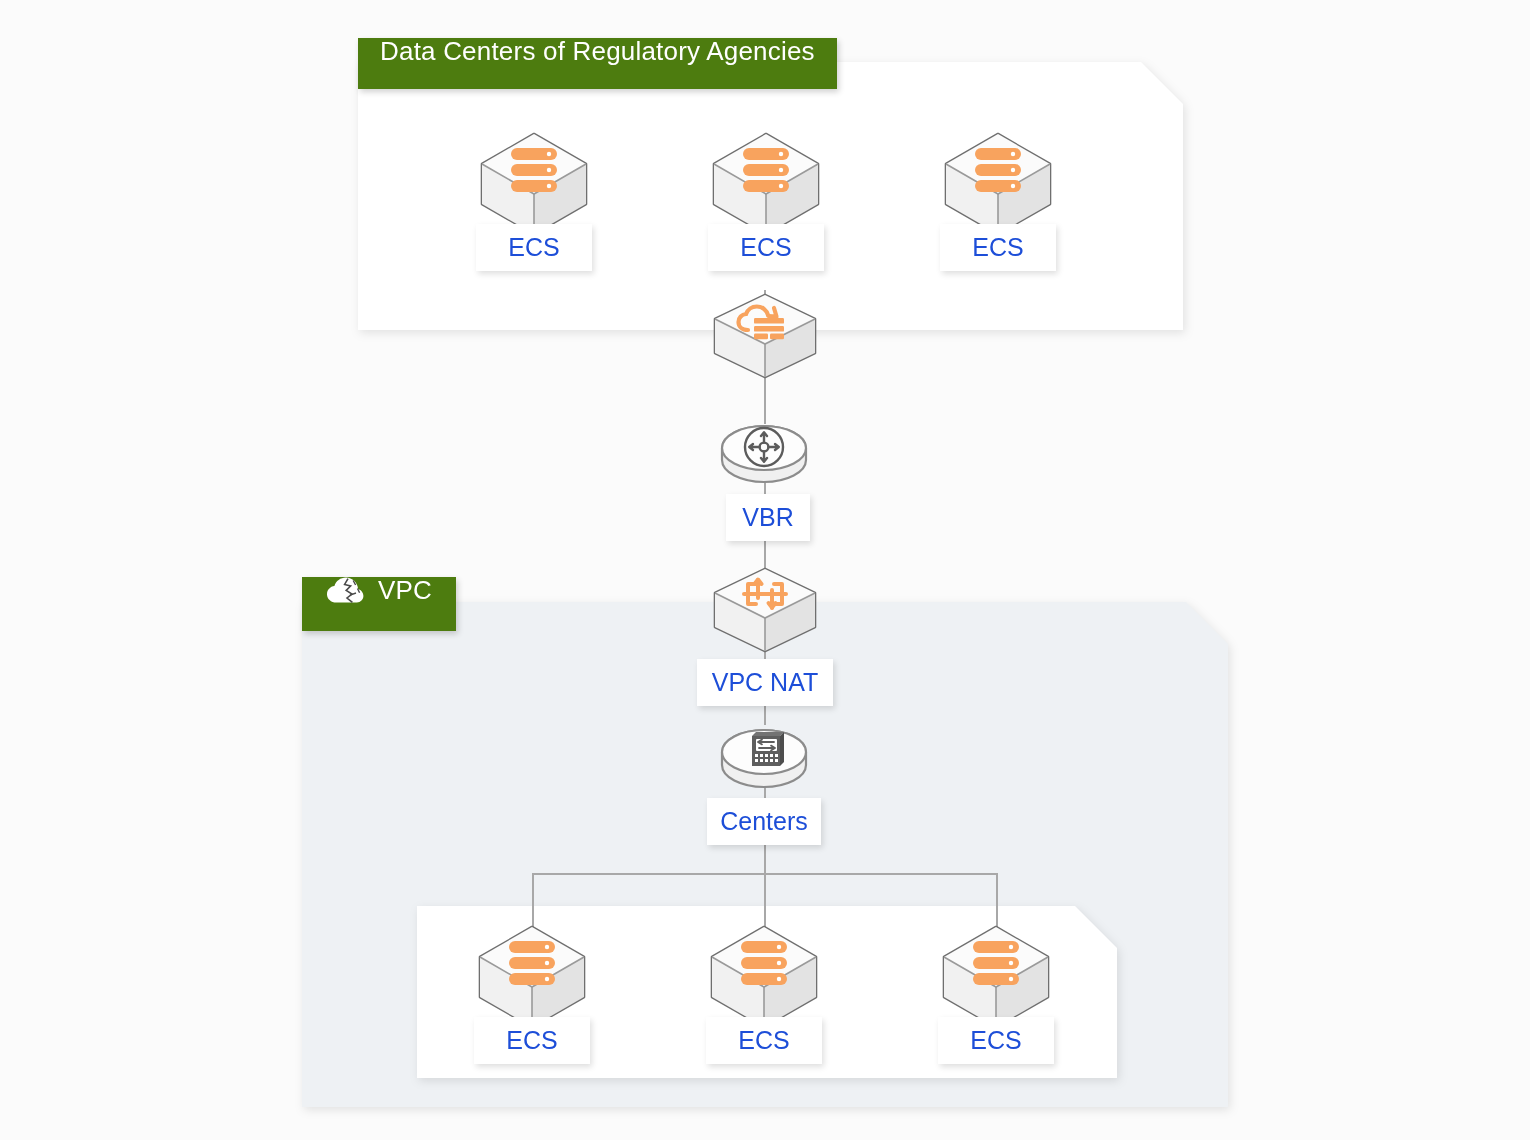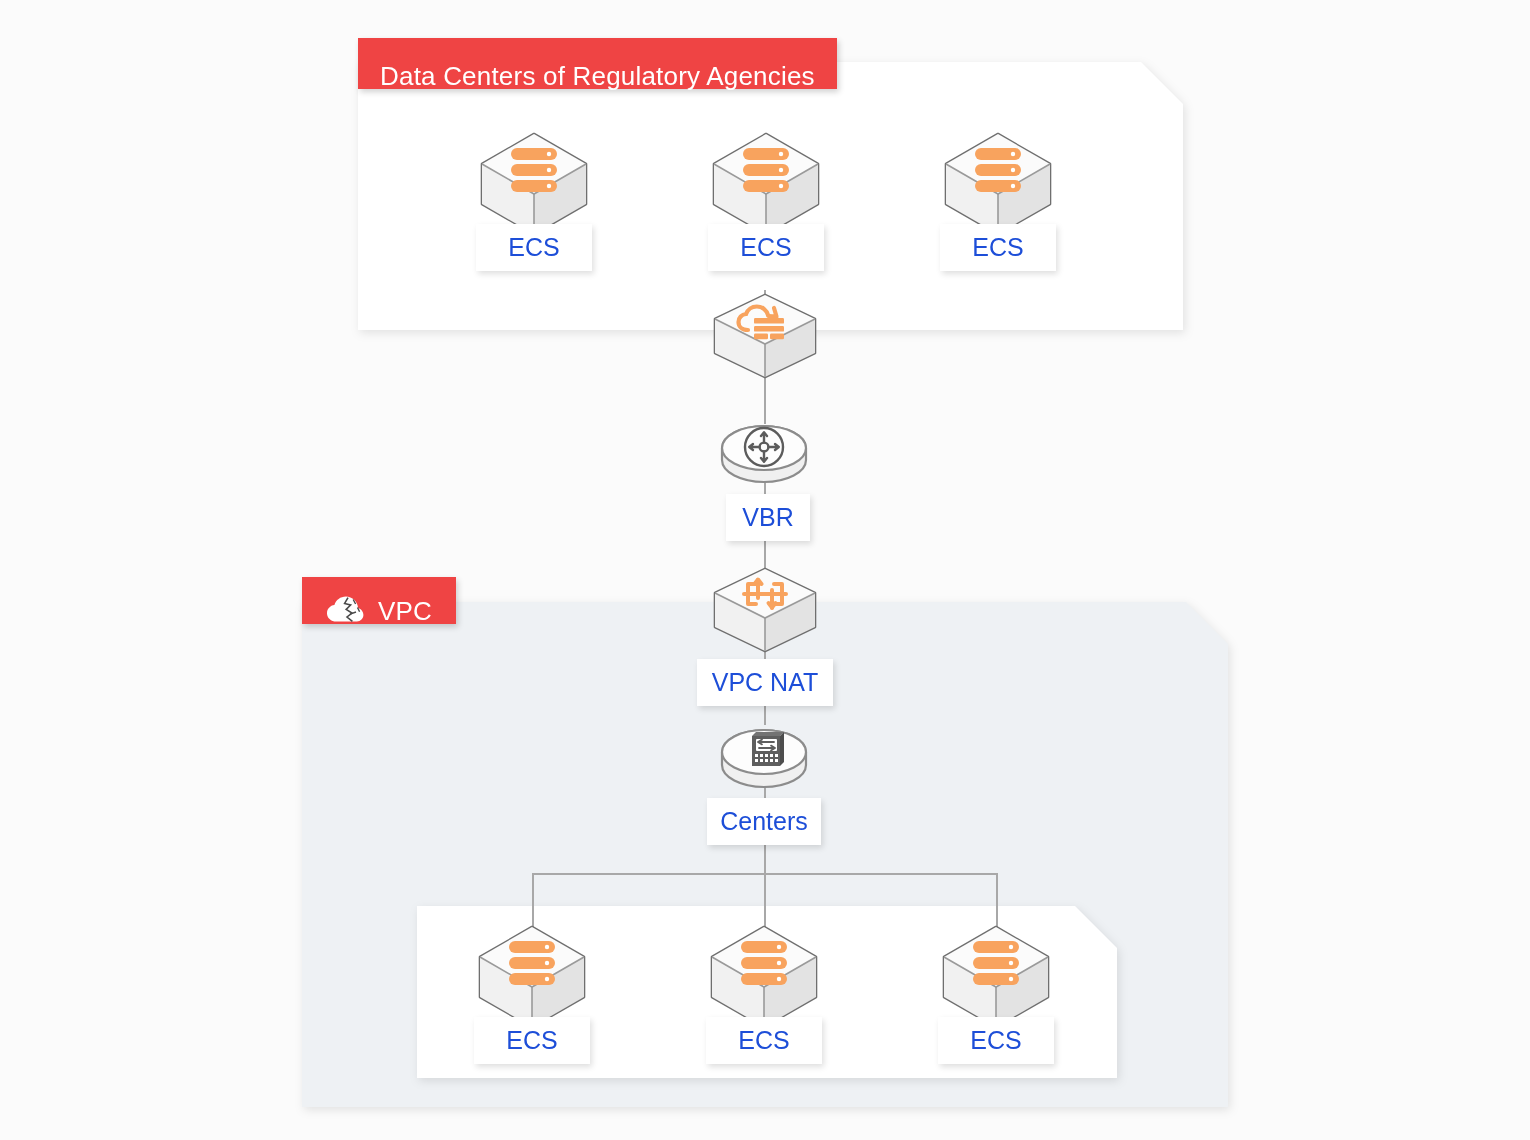--- a/index.html
+++ b/index.html
@@ -35,24 +35,24 @@
     clip-path: polygon(0 0, calc(100% - 42px) 0, 100% 42px, 100% 100%, 0 100%);
   }
   .region-inner .region-body {
     background: #ffffff;
     clip-path: polygon(0 0, calc(100% - 42px) 0, 100% 42px, 100% 100%, 0 100%);
   }
 
   
   .region-badge {
     position: absolute;
-    background: #ef4444;
+    background: #4d7c0f;
     color: #ffffff;
     display: flex;
-    align-items: flex-end;
+    align-items: flex-start;
     box-sizing: border-box;
     box-shadow: 2px 3px 6px rgba(0,0,0,0.18);
   }
   .badge-text {
     font-size: 26px;
     letter-spacing: 0.2px;
     white-space: nowrap;
     line-height: 1;
   }
   .badge-icon {
@@ -130,21 +130,21 @@
   <div class="line-v" style="left:532px; top:873px; height:60px;"></div>
 
   <div class="line-v" style="left:764px; top:873px; height:60px;"></div>
 
   <div class="line-v" style="left:996px; top:873px; height:60px;"></div>
 
   <div class="region-badge" style="left:358px; top:38px; height:51px; padding:0 22px;">
     <span class="badge-text">Data Centers of Regulatory Agencies</span>
   </div>
 
-  <div class="region-badge" style="left:302px; top:577px; height:47px; padding:0 24px;">
+  <div class="region-badge" style="left:302px; top:577px; height:54px; padding:0 24px;">
     <span class="badge-icon">
       <svg width="38" height="28" viewBox="0 0 38 28">
         <path d="M10.5 25.5 C4.8 25.5 1 21.8 1 17.2 C1 13.0 4.2 9.5 8.4 9.1
                  C9.9 4.1 14.5 0.6 19.9 0.6 C26.3 0.6 31.6 5.6 32.1 12.0
                  C35.3 12.9 37.4 15.8 37.4 19.1 C37.4 22.6 34.5 25.5 30.9 25.5 Z" fill="#ffffff"></path>
         <path d="M22.0 1.6 L18.6 7.4 L24.6 9.0 L20.2 13.4 L26.0 17.0 L21.0 21.0 L26.4 25.4" fill="none" stroke="#4a4a4a" stroke-width="1.6"></path>
         <path d="M27.2 3.5 L29.6 8.0 M31.5 11.5 L33.6 15.8 M24.0 18.2 L30.0 16.0" fill="none" stroke="#4a4a4a" stroke-width="1.4"></path>
       </svg>
     </span>
     <span class="badge-text">VPC</span>

